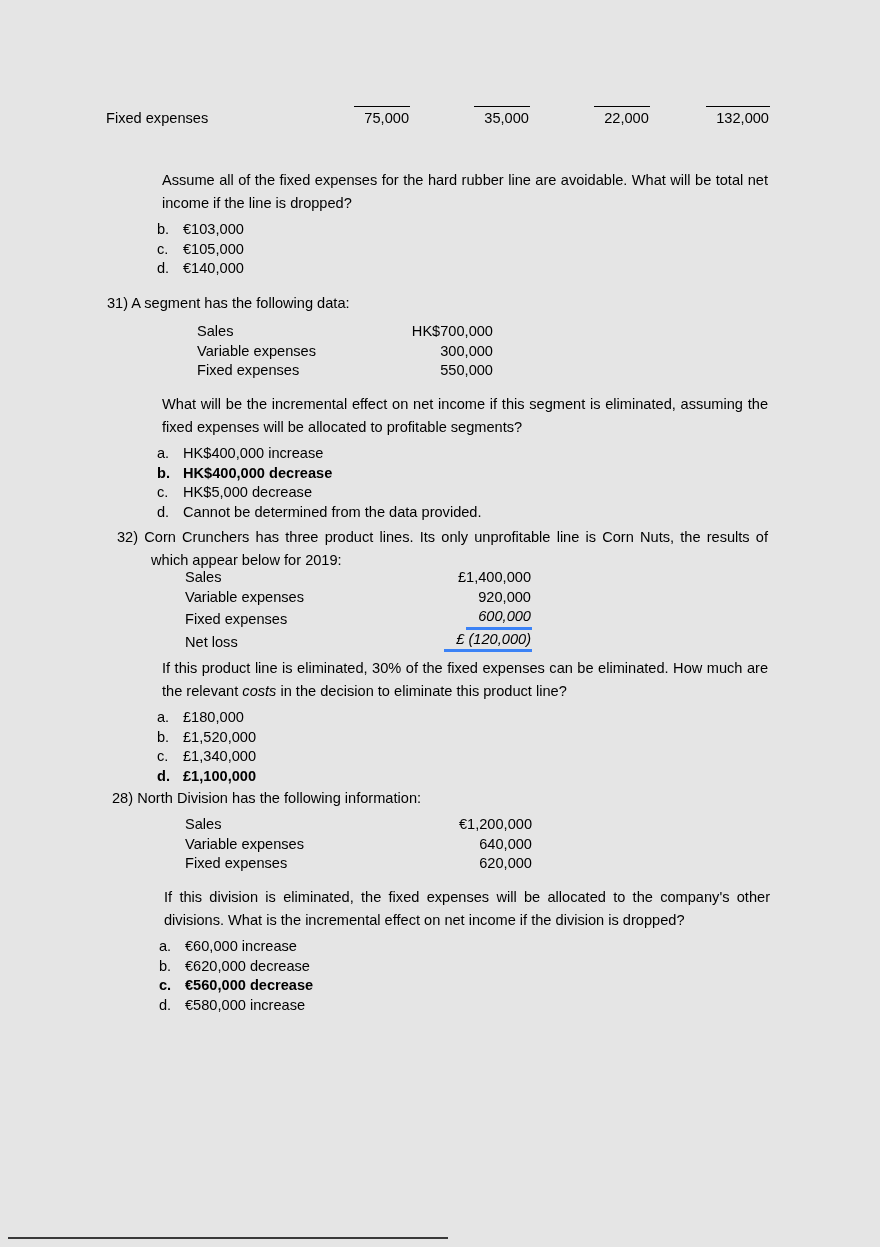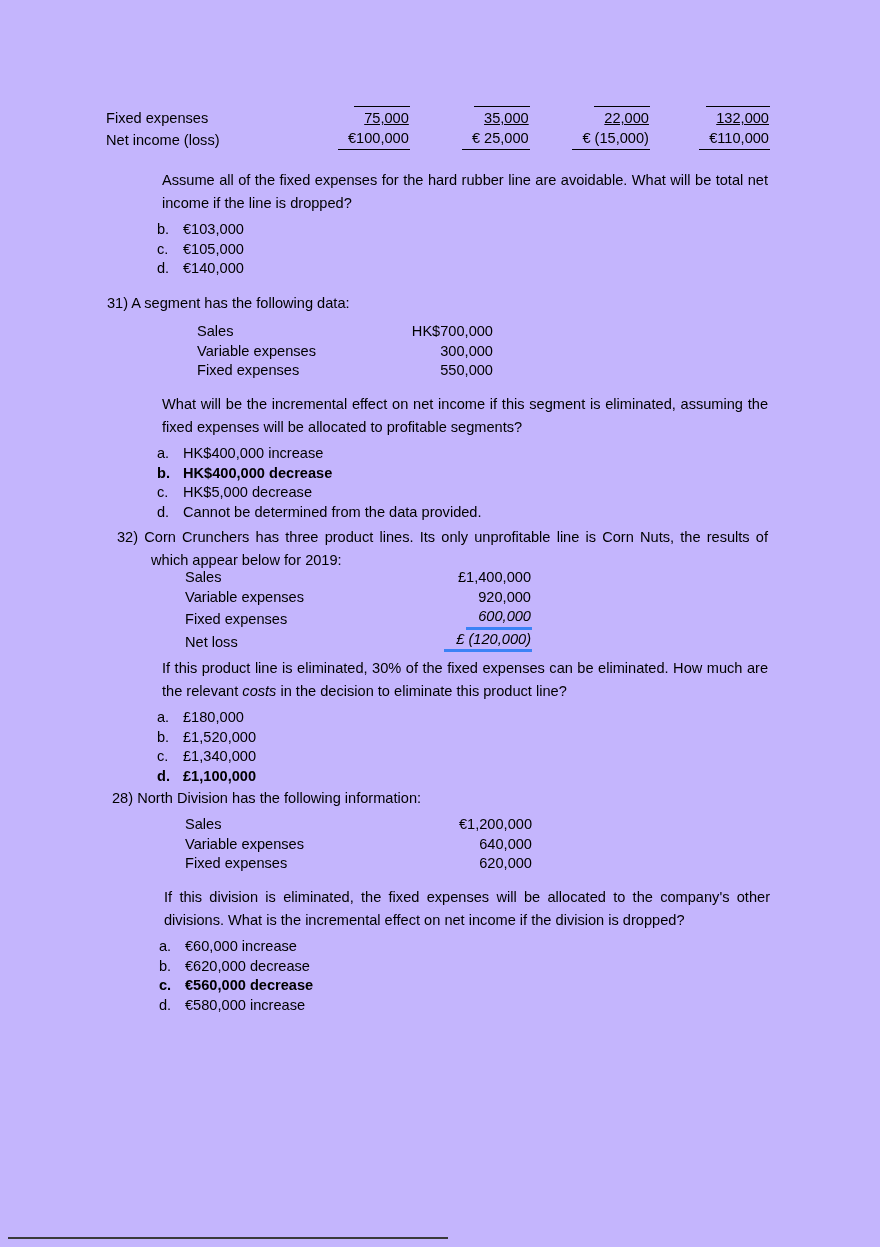--- a/index.html
+++ b/index.html
@@ -9,21 +9,21 @@
     background: #ffffff;
   }
   body {
     font-family: "Liberation Sans", sans-serif;
     color: #000000;
   }
   .page {
     position: relative;
     width: 880px;
     height: 1247px;
-    background: #c4b5fd;
+    background: #e5e5e5;
     overflow: hidden;
   }
 
   
   .top-table {
     position: absolute;
     left: 106px;
     top: 106px;
     width: 667px;
     font-size: 14.6px;
@@ -46,21 +46,20 @@
   }
   .u-single {
     display: inline-block;
     border-bottom: 1px solid #000;
     padding: 0 1px 1px 10px;
   }
   .u-over {
     display: inline-block;
     border-top: 1px solid #000;
     padding: 1px 1px 0 10px;
-    text-decoration: underline;
   }
 
   
   .qblock {
     position: absolute;
     width: 667px;
   }
   .qnum-line {
     font-size: 14.6px;
     line-height: 19.6px;
@@ -138,27 +137,20 @@
 
   <table class="top-table">
     <tbody>
         <tr>
       <td class="lbl">Fixed expenses</td>
       <td class="num"><span class="u-over">75,000</span></td>
       <td class="num"><span class="u-over">35,000</span></td>
       <td class="num"><span class="u-over">22,000</span></td>
       <td class="num"><span class="u-over">132,000</span></td>
     </tr>
-    <tr>
-      <td class="lbl">Net income (loss)</td>
-      <td class="num"><span class="u-single">€100,000</span></td>
-      <td class="num"><span class="u-single">€  25,000</span></td>
-      <td class="num"><span class="u-single">€ (15,000)</span></td>
-      <td class="num"><span class="u-single">€110,000</span></td>
-    </tr>
   </tbody>
     </table>
 
   <div class="qblock" style="left:157px; top:164px; width:616px;">
     <p class="para">Assume all of the fixed expenses for the hard rubber line are avoidable. What will be total net income if the line is dropped?</p>
     <ul class="opts">
       <li><span class="opt-letter">b.</span><span>€103,000</span></li>
       <li><span class="opt-letter">c.</span><span>€105,000</span></li>
       <li><span class="opt-letter">d.</span><span>€140,000</span></li>
     </ul>

